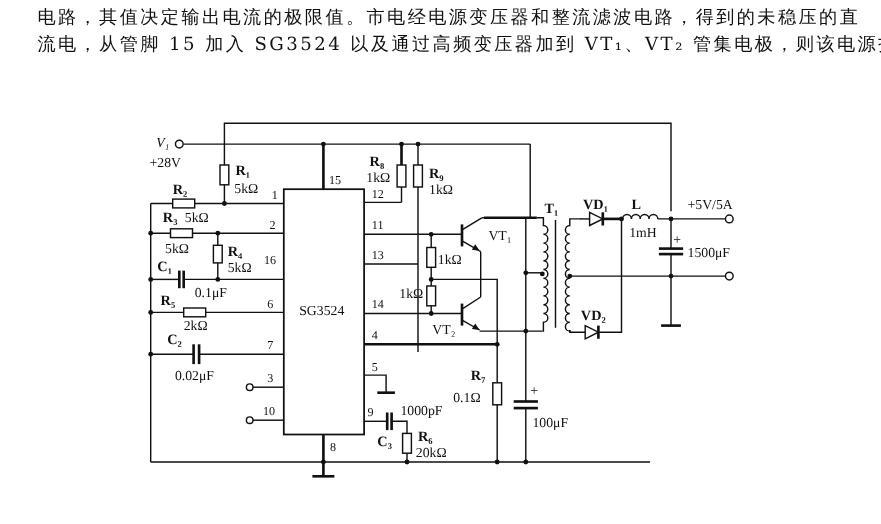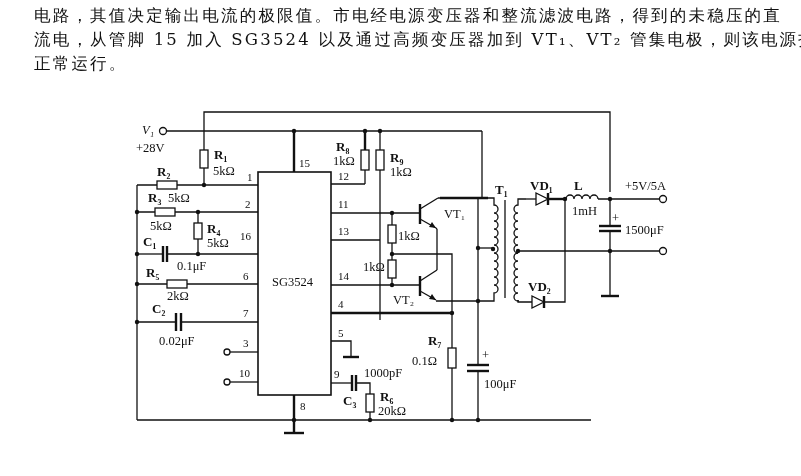--- a/index.html
+++ b/index.html
@@ -15,21 +15,20 @@
   .dot { fill: #111; }
   .term { fill: #fff; stroke: #111; stroke-width: 1.3; }
   .res { fill: #fff; stroke: #111; stroke-width: 1.3; }
 </style>
 </head>
 <body>
 
 <div class="para">
   <span class="line">电路，其值决定输出电流的极限值。市电经电源变压器和整流滤波电路，得到的未稳压的直</span>
   <span class="line">流电，从管脚 15 加入 SG3524 以及通过高频变压器加到 VT₁、VT₂ 管集电极，则该电源投入</span>
-  <span class="line">正常运行。</span>
 </div>
 
 <svg width="801" height="476" viewBox="0 0 801 476">
 
   <rect x="258" y="172" width="73" height="223" fill="#fff" stroke="#111" stroke-width="1.6"></rect>
   <text class="lbl" x="272" y="286">SG3524</text>
 
   <circle class="term" cx="163" cy="131" r="3.5"></circle>
   <text class="lbl" x="142" y="134" font-style="italic">V₁</text>
   <text class="lbl" x="136" y="152">+28V</text>

